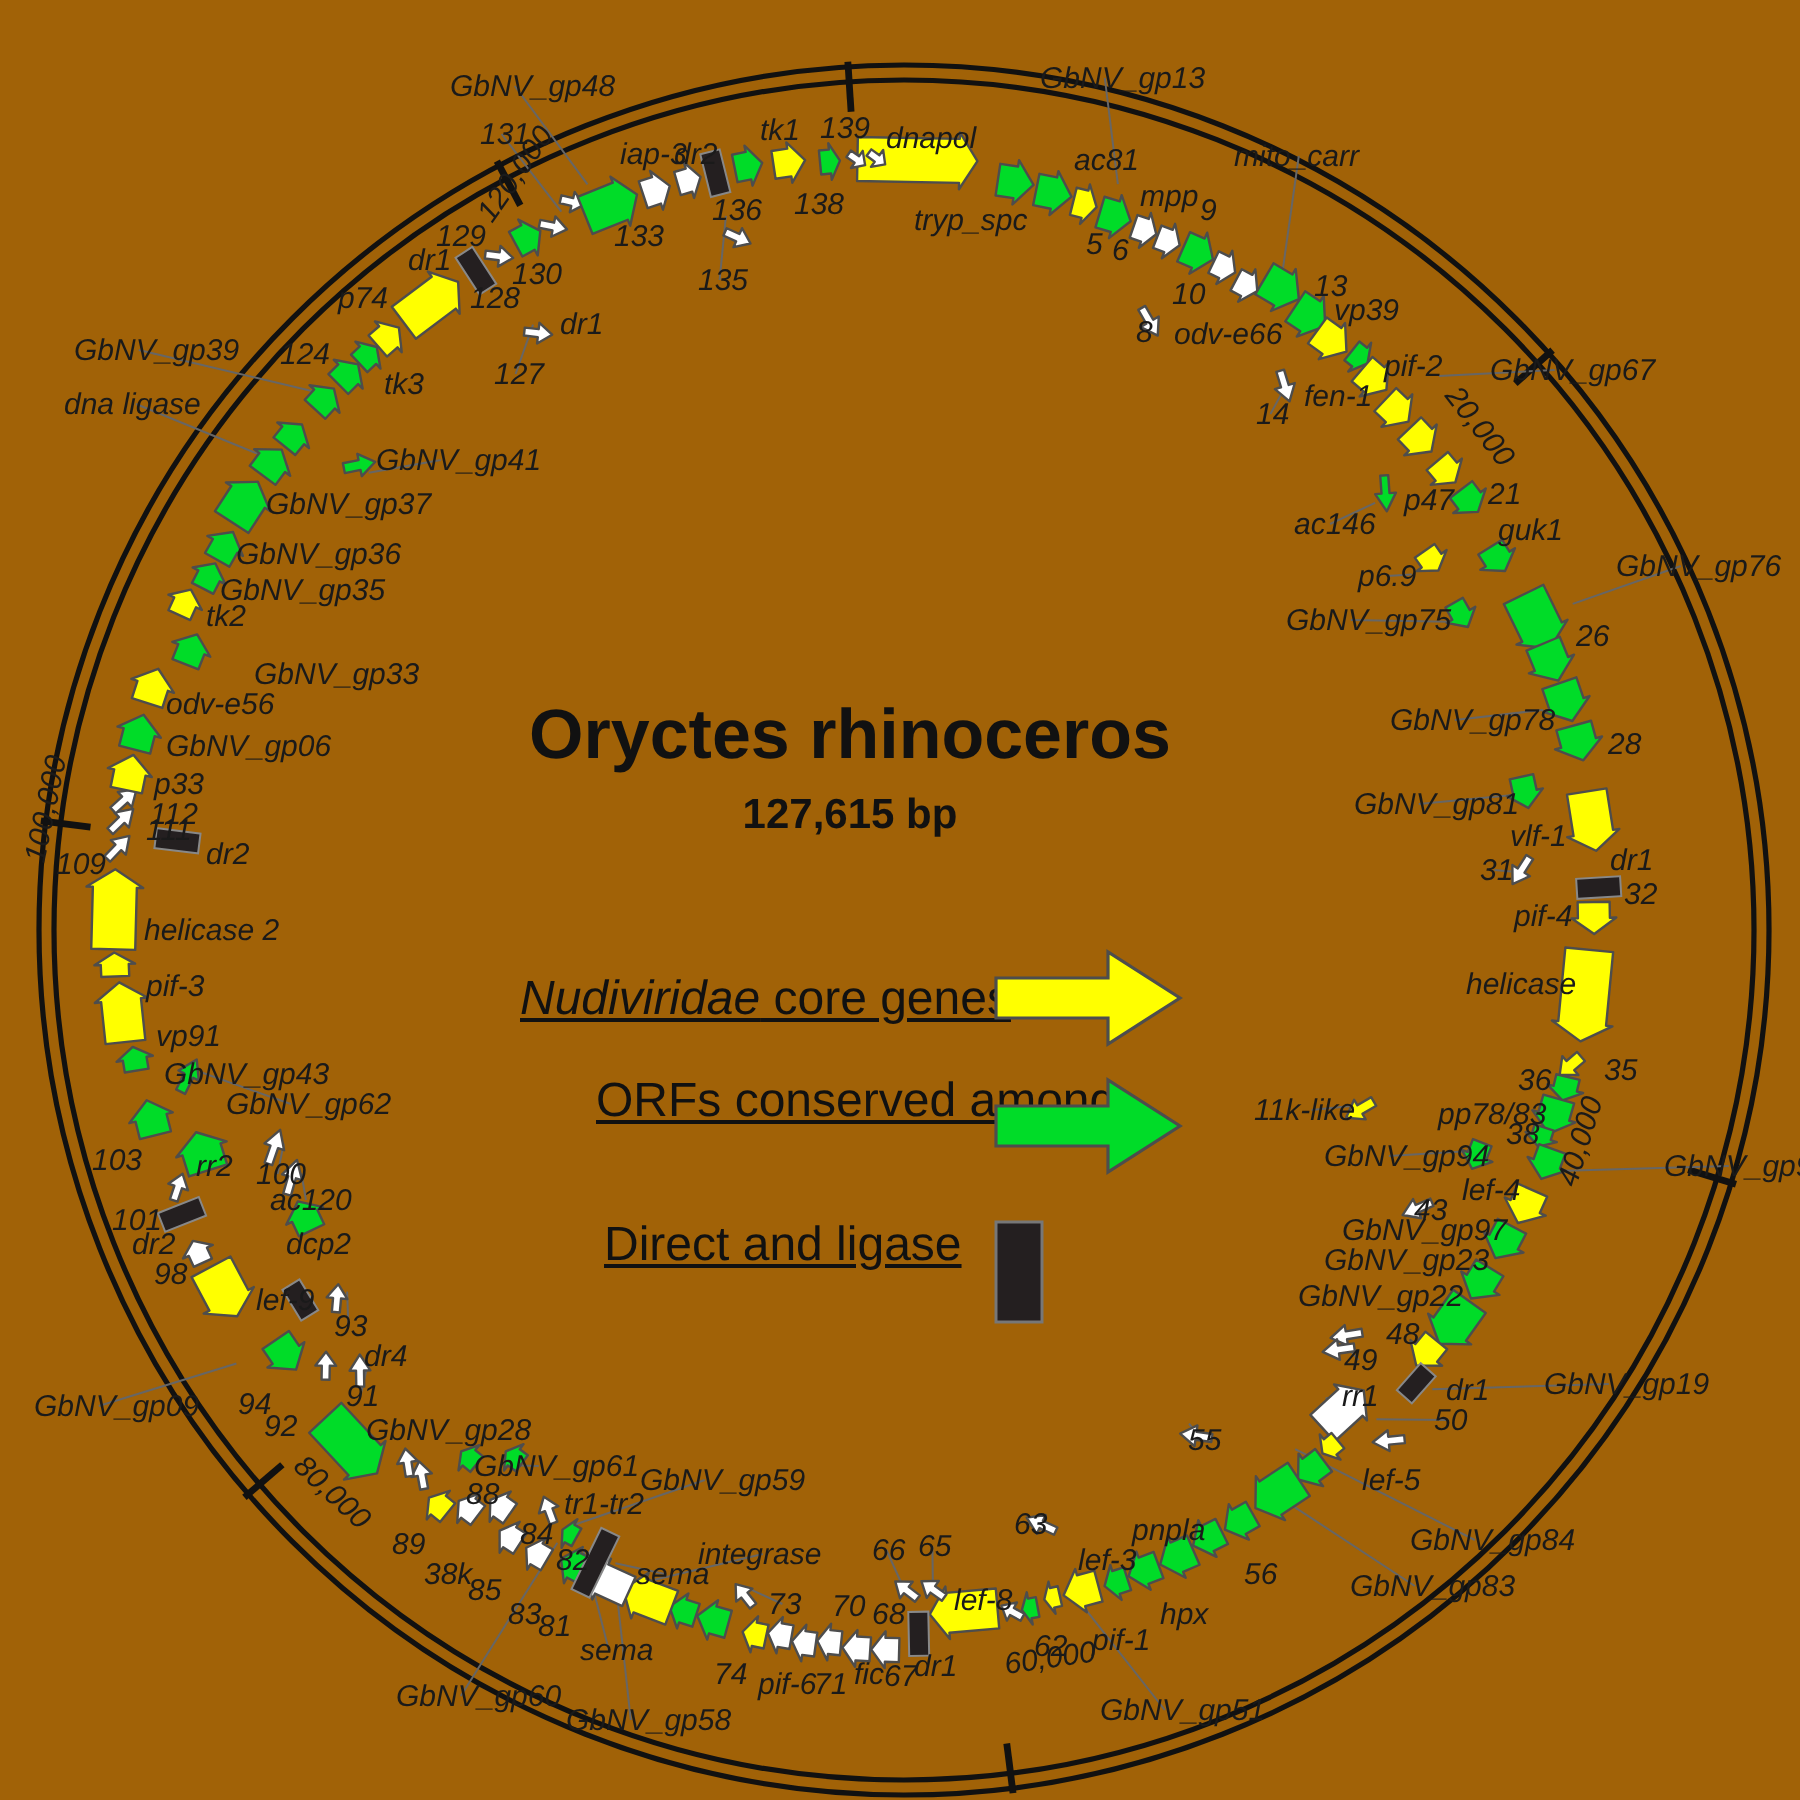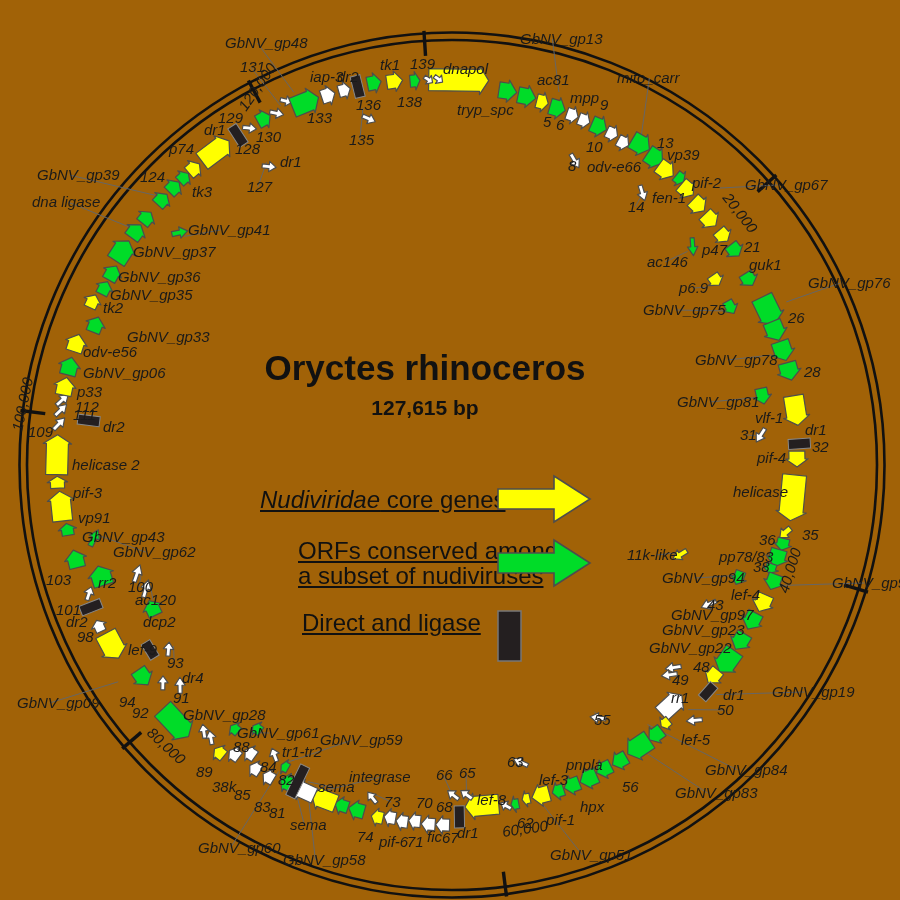--- a/index.html
+++ b/index.html
@@ -392,21 +392,20 @@
     </div>
 
     <div class="legend">
       <div class="legend-text" style="left:260px;top:487px;"><span class="em">Nudiviridae</span><span> core genes</span></div>
       <svg class="legend-glyph" style="left:497px;top:474px;" width="95" height="51">
         <polygon id="lg-yellow" points="1,15 57,15 57,2 93,25 57,48 57,35 1,35" stroke="#4d4d4d" stroke-width="1.6" fill="#FFFF00"></polygon>
       </svg>
 
       <div class="legend-text" style="left:250px;top:538px;margin-left:48px;">
         <div>ORFs conserved among</div>
-        <div>a subset of nudiviruses</div>
       </div>
       <svg class="legend-glyph" style="left:497px;top:538px;" width="95" height="51">
         <polygon id="lg-green" points="1,15 57,15 57,2 93,25 57,48 57,35 1,35" stroke="#4d4d4d" stroke-width="1.6" fill="#00DC28"></polygon>
       </svg>
 
       <div class="legend-text" style="left:302px;top:610px;">
         <div>Direct and ligase</div>
       </div>
       <svg class="legend-glyph" style="left:495px;top:608px;" width="30" height="56">
         <rect id="lg-black" x="3" y="3" width="23" height="50" stroke="#777" stroke-width="1.5" fill="#241F20"></rect>

